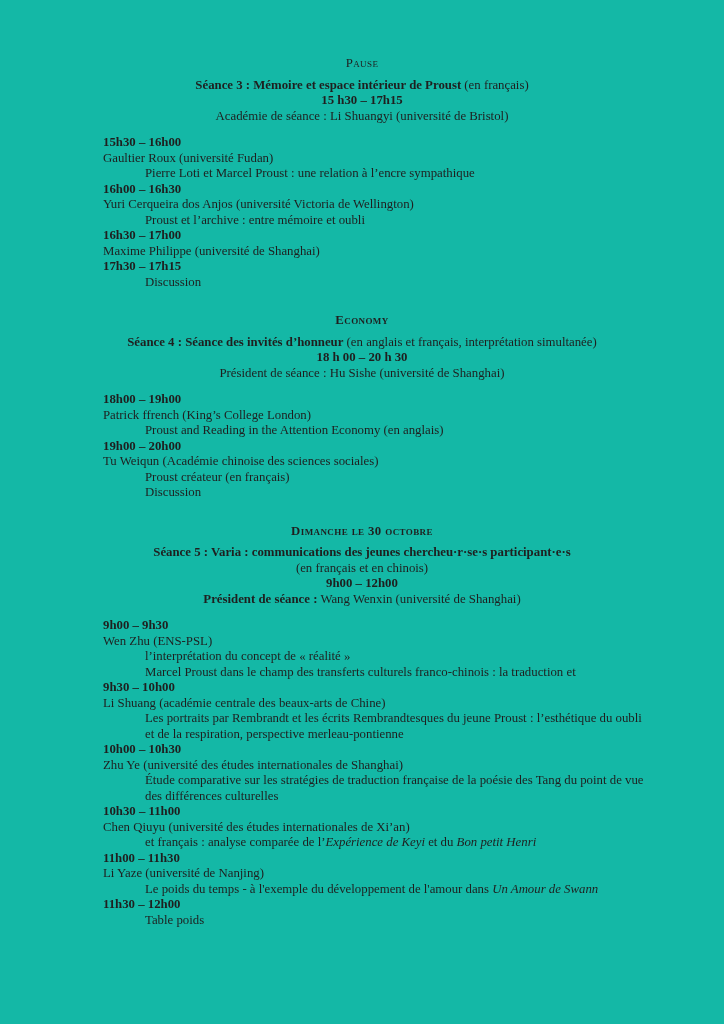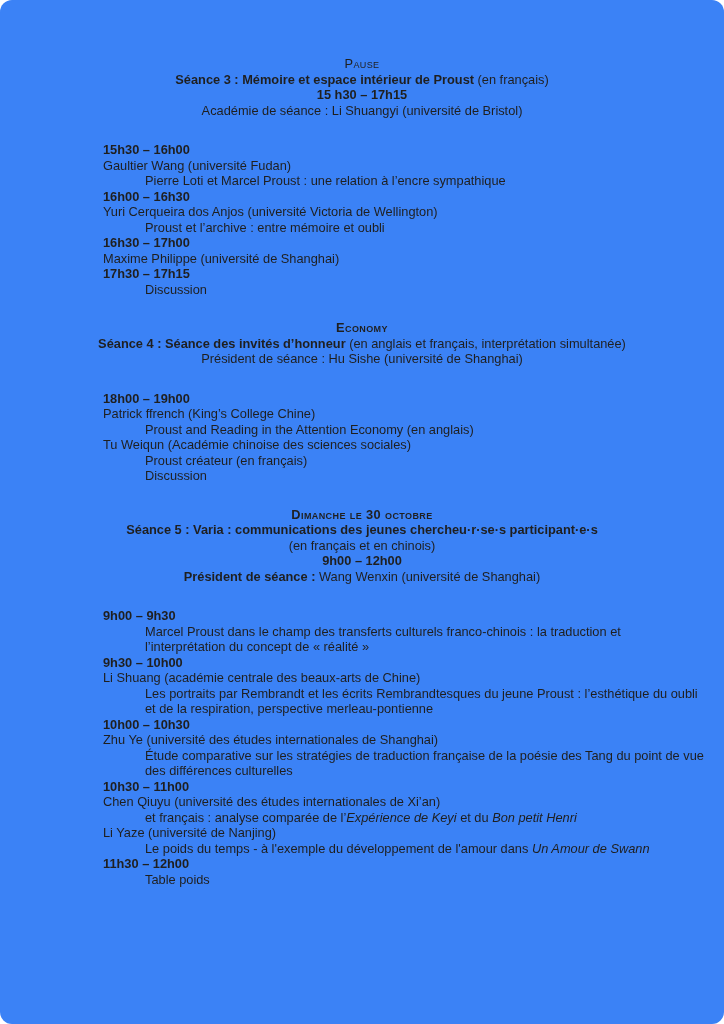--- a/index.html
+++ b/index.html
@@ -2,130 +2,133 @@
 <html><head>
 <meta charset="utf-8">
 <title>Programme</title>
 <style>
   html, body { margin: 0; padding: 0; }
   body { background: #ffffff; }
   .page {
     position: relative;
     width: 724px;
     height: 1024px;
-    background: #3b82f6;
+    background: #14b8a6;
     overflow: hidden;
-    font-family: Liberation Sans, sans-serif;
+    font-family: Liberation Serif, serif;
     font-size: 12.8px;
     line-height: 15.5px;
     color: #1f1f1f;
     padding-top: 56px;
     box-sizing: border-box;
-    border-radius: 12px;
   }
   .content { width: 100%; }
   .bold { font-weight: bold; }
   .italic { font-style: italic; }
   .break-heading {
     text-align: center;
     font-variant: small-caps;
     letter-spacing: 0.4px;
     margin-top: 23px;
     white-space: nowrap;
   }
   .break-heading:first-child { margin-top: 0; }
-  .session-header { text-align: center; }
+  .session-header { margin-top: 6px; text-align: center; }
   .session-header .line { white-space: nowrap; }
-  .schedule { margin-top: 24px; margin-left: 103px; margin-right: 20px; }
+  .schedule { margin-top: 11px; margin-left: 103px; margin-right: 20px; }
   .schedule-item { }
   .item-time { font-weight: bold; white-space: nowrap; }
   .item-speaker { white-space: nowrap; }
   .item-title-line { margin-left: 42px; white-space: nowrap; }
 </style>
 </head>
 <body>
 
 <div class="page">
   <div class="content">
       <div class="break-heading">Pause</div>
       <div class="session-header">
         <div class="line session-title"><span class="bold">Séance 3 : Mémoire et espace intérieur de Proust</span><span> (en français)</span></div>
         <div class="line bold session-time">15 h30 – 17h15</div>
         <div class="line session-president"><span>Académie de séance : Li Shuangyi (université de Bristol)</span></div>
       </div>
       <div class="schedule">
         <div class="schedule-item">
           <div class="item-time">15h30 – 16h00</div>
-          <div class="item-speaker">Gaultier Wang (université Fudan)</div>
+          <div class="item-speaker">Gaultier Roux (université Fudan)</div>
           <div class="item-title-line"><span>Pierre Loti et Marcel Proust : une relation à l’encre sympathique</span></div>
         </div>
         <div class="schedule-item">
           <div class="item-time">16h00 – 16h30</div>
           <div class="item-speaker">Yuri Cerqueira dos Anjos (université Victoria de Wellington)</div>
           <div class="item-title-line"><span>Proust et l’archive : entre mémoire et oubli</span></div>
         </div>
         <div class="schedule-item">
           <div class="item-time">16h30 – 17h00</div>
           <div class="item-speaker">Maxime Philippe (université de Shanghai)</div>
         </div>
         <div class="schedule-item">
           <div class="item-time">17h30 – 17h15</div>
           <div class="item-title-line"><span>Discussion</span></div>
         </div>
       </div>
       <div class="break-heading bold">Economy</div>
       <div class="session-header">
         <div class="line session-title"><span class="bold">Séance 4 : Séance des invités d’honneur</span><span> (en anglais et français, interprétation simultanée)</span></div>
+        <div class="line bold session-time">18 h 00 – 20 h 30</div>
         <div class="line session-president"><span>Président de séance : Hu Sishe (université de Shanghai)</span></div>
       </div>
       <div class="schedule">
         <div class="schedule-item">
           <div class="item-time">18h00 – 19h00</div>
-          <div class="item-speaker">Patrick ffrench (King’s College Chine)</div>
+          <div class="item-speaker">Patrick ffrench (King’s College London)</div>
           <div class="item-title-line"><span>Proust and Reading in the Attention Economy (en anglais)</span></div>
         </div>
         <div class="schedule-item">
+          <div class="item-time">19h00 – 20h00</div>
           <div class="item-speaker">Tu Weiqun (Académie chinoise des sciences sociales)</div>
           <div class="item-title-line"><span>Proust créateur (en français)</span></div>
         </div>
         <div class="schedule-item">
           <div class="item-title-line"><span>Discussion</span></div>
         </div>
       </div>
       <div class="break-heading bold">Dimanche le 30 octobre</div>
       <div class="session-header">
         <div class="line session-title"><span class="bold">Séance 5 : Varia : communications des jeunes chercheu·r·se·s participant·e·s</span></div>
         <div class="line session-subtitle">(en français et en chinois)</div>
         <div class="line bold session-time">9h00 – 12h00</div>
         <div class="line session-president"><span class="bold">Président de séance :</span><span> Wang Wenxin (université de Shanghai)</span></div>
       </div>
       <div class="schedule">
         <div class="schedule-item">
           <div class="item-time">9h00 – 9h30</div>
+          <div class="item-speaker">Wen Zhu (ENS-PSL)</div>
+          <div class="item-title-line"><span>l’interprétation du concept de « réalité »</span></div>
           <div class="item-title-line"><span>Marcel Proust dans le champ des transferts culturels franco-chinois : la traduction et</span></div>
-          <div class="item-title-line"><span>l’interprétation du concept de « réalité »</span></div>
         </div>
         <div class="schedule-item">
           <div class="item-time">9h30 – 10h00</div>
           <div class="item-speaker">Li Shuang (académie centrale des beaux-arts de Chine)</div>
           <div class="item-title-line"><span>Les portraits par Rembrandt et les écrits Rembrandtesques du jeune Proust : l’esthétique du oubli</span></div>
           <div class="item-title-line"><span>et de la respiration, perspective merleau-pontienne</span></div>
         </div>
         <div class="schedule-item">
           <div class="item-time">10h00 – 10h30</div>
           <div class="item-speaker">Zhu Ye (université des études internationales de Shanghai)</div>
           <div class="item-title-line"><span>Étude comparative sur les stratégies de traduction française de la poésie des Tang du point de vue</span></div>
           <div class="item-title-line"><span>des différences culturelles</span></div>
         </div>
         <div class="schedule-item">
           <div class="item-time">10h30 – 11h00</div>
           <div class="item-speaker">Chen Qiuyu (université des études internationales de Xi’an)</div>
           <div class="item-title-line"><span>et français : analyse comparée de l’</span><span class="italic">Expérience de Keyi</span><span> et du </span><span class="italic">Bon petit Henri</span></div>
         </div>
         <div class="schedule-item">
+          <div class="item-time">11h00 – 11h30</div>
           <div class="item-speaker">Li Yaze (université de Nanjing)</div>
           <div class="item-title-line"><span>Le poids du temps - à l'exemple du développement de l'amour dans </span><span class="italic">Un Amour de Swann</span></div>
         </div>
         <div class="schedule-item">
           <div class="item-time">11h30 – 12h00</div>
           <div class="item-title-line"><span>Table poids</span></div>
         </div>
       </div>
     </div>
 </div>

